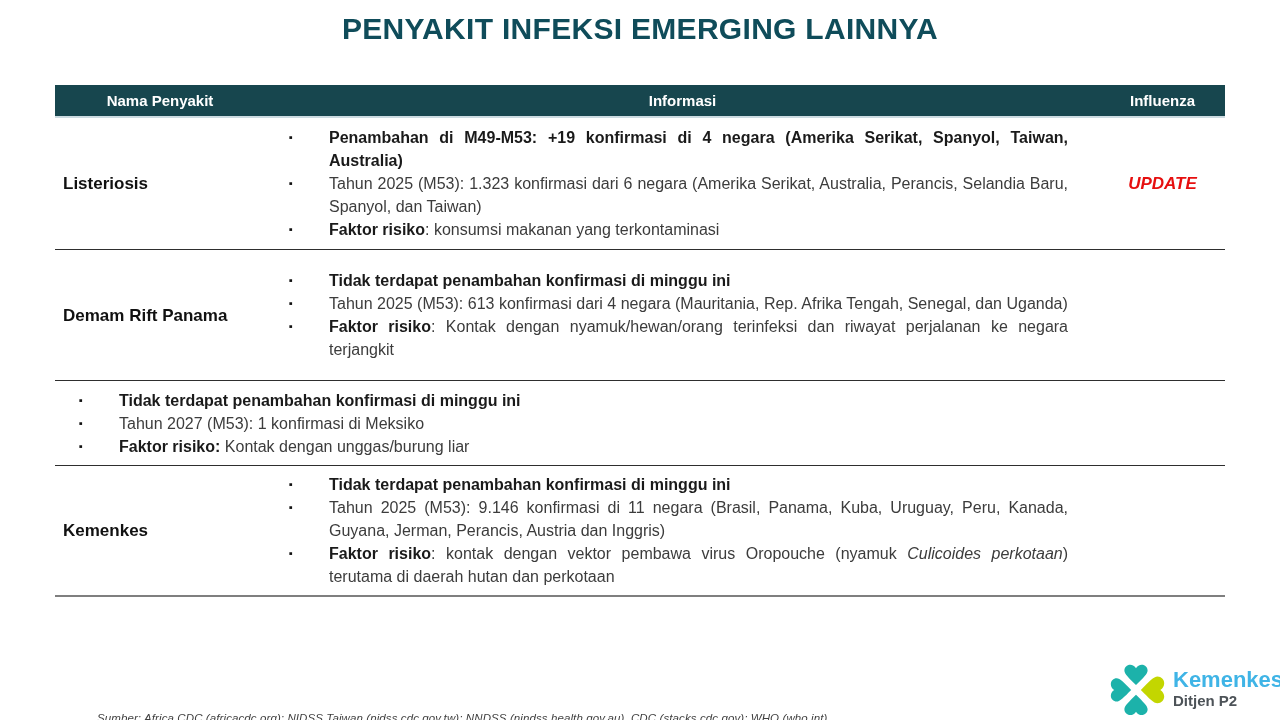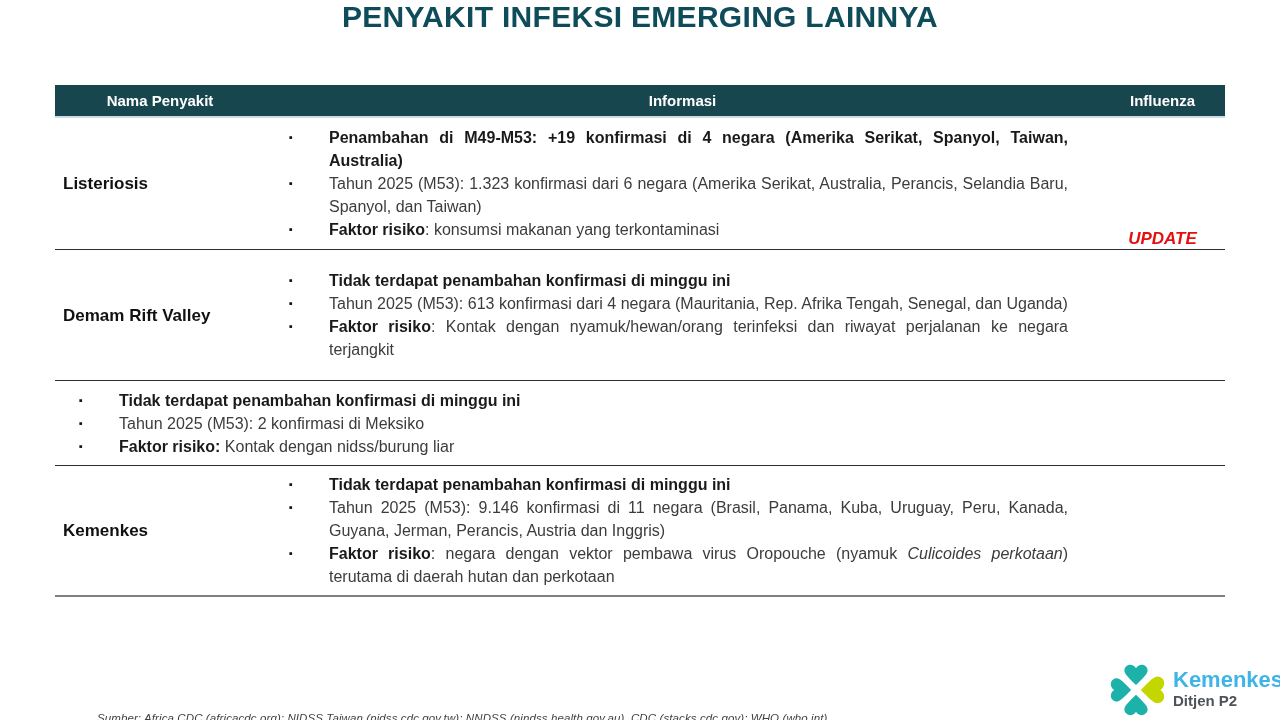--- a/index.html
+++ b/index.html
@@ -1,21 +1,21 @@
 <!DOCTYPE html>
 <html><head>
 <meta charset="utf-8">
 <style>
   html,body{margin:0;padding:0;background:#ffffff;}
   .slide{
     position:relative;width:1280px;height:720px;overflow:hidden;background:#ffffff;
     font-family:"Liberation Sans", sans-serif;
   }
   .title{
-    position:absolute;top:0;left:0;width:1280px;margin:0;
+    position:absolute;top:12px;left:0;width:1280px;margin:0;
     text-align:center;font-size:30px;font-weight:bold;letter-spacing:.3px;
     color:var(--title-color,#0f4c5a);
   }
   .table{
     position:absolute;left:55px;top:85px;width:1170px;
   }
   .thead{
     display:flex;background:var(--header-bg,#17464e);
     border-bottom:2px solid #ccdbe1;height:31px;align-items:center;
   }
@@ -28,21 +28,21 @@
   .tr:last-child{border-bottom:2px solid #7f7f7f;}
   .tr:nth-child(1){min-height:131px;}
   .tr:nth-child(2){min-height:130px;}
   .tr:nth-child(3){min-height:84px;}
   .tr:nth-child(4){min-height:126px;}
   .td{display:flex;}
   .td-name{width:210px;align-items:center;padding-left:8px;box-sizing:border-box;}
   .td-name span{font-weight:bold;font-size:17px;color:#111111;line-height:23px;}
   .td-info{width:835px;flex-direction:column;justify-content:center;
     padding:7px 32px 7px 12px;box-sizing:border-box;}
-  .td-ket{width:125px;align-items:flex-end;justify-content:center;}
+  .td-ket{width:125px;align-items:center;justify-content:center;}
   .li{
     position:relative;padding-left:52px;text-align:justify;
     font-size:16px;line-height:23px;color:#3c3c3c;
   }
   .li .bullet{position:absolute;left:12px;top:0;font-size:11px;color:#111111;}
   .seg-b{font-weight:bold;color:#1a1a1a;}
   .seg-i{font-style:italic;}
   .update{
     color:var(--update-color,#e60f0f);font-weight:bold;font-style:italic;font-size:17px;
   }
@@ -78,45 +78,45 @@
             <div class="li"><span class="bullet">▪</span><span class="seg-b">Penambahan di M49-M53: +19 konfirmasi di 4 negara (Amerika Serikat, Spanyol, Taiwan, Australia)</span></div>
             <div class="li"><span class="bullet">▪</span><span>Tahun 2025 (M53): 1.323 konfirmasi dari 6 negara (Amerika Serikat, Australia, Perancis, Selandia Baru, Spanyol, dan Taiwan)</span></div>
             <div class="li"><span class="bullet">▪</span><span class="seg-b">Faktor risiko</span><span>: konsumsi makanan yang terkontaminasi</span></div>
           </div>
           <div class="td td-ket">
             <span class="update">UPDATE</span>
           </div>
         </div>
         <div class="tr">
           <div class="td td-name">
-            <span>Demam Rift Valley</span>
+            <span>Demam Rift Panama</span>
           </div>
           <div class="td td-info">
             <div class="li"><span class="bullet">▪</span><span class="seg-b">Tidak terdapat penambahan konfirmasi di minggu ini</span></div>
             <div class="li"><span class="bullet">▪</span><span>Tahun 2025 (M53): 613 konfirmasi dari 4 negara (Mauritania, Rep. Afrika Tengah, Senegal, dan Uganda)</span></div>
             <div class="li"><span class="bullet">▪</span><span class="seg-b">Faktor risiko</span><span>: Kontak dengan nyamuk/hewan/orang terinfeksi dan riwayat perjalanan ke negara terjangkit</span></div>
           </div>
           <div class="td td-ket"></div>
         </div>
         <div class="tr">
           <div class="td td-info">
             <div class="li"><span class="bullet">▪</span><span class="seg-b">Tidak terdapat penambahan konfirmasi di minggu ini</span></div>
-            <div class="li"><span class="bullet">▪</span><span>Tahun 2025 (M53): 2 konfirmasi di Meksiko</span></div>
-            <div class="li"><span class="bullet">▪</span><span class="seg-b">Faktor risiko:</span><span> Kontak dengan nidss/burung liar</span></div>
+            <div class="li"><span class="bullet">▪</span><span>Tahun 2027 (M53): 1 konfirmasi di Meksiko</span></div>
+            <div class="li"><span class="bullet">▪</span><span class="seg-b">Faktor risiko:</span><span> Kontak dengan unggas/burung liar</span></div>
           </div>
           <div class="td td-ket"></div>
         </div>
         <div class="tr">
           <div class="td td-name">
             <span>Kemenkes</span>
           </div>
           <div class="td td-info">
             <div class="li"><span class="bullet">▪</span><span class="seg-b">Tidak terdapat penambahan konfirmasi di minggu ini</span></div>
             <div class="li"><span class="bullet">▪</span><span>Tahun 2025 (M53): 9.146 konfirmasi di 11 negara (Brasil, Panama, Kuba, Uruguay, Peru, Kanada, Guyana, Jerman, Perancis, Austria dan Inggris)</span></div>
-            <div class="li"><span class="bullet">▪</span><span class="seg-b">Faktor risiko</span><span>: negara dengan vektor pembawa virus Oropouche (nyamuk </span><span class="seg-i">Culicoides perkotaan</span><span>) terutama di daerah hutan dan perkotaan</span></div>
+            <div class="li"><span class="bullet">▪</span><span class="seg-b">Faktor risiko</span><span>: kontak dengan vektor pembawa virus Oropouche (nyamuk </span><span class="seg-i">Culicoides perkotaan</span><span>) terutama di daerah hutan dan perkotaan</span></div>
           </div>
           <div class="td td-ket"></div>
         </div>
       </div>
   </div>
 
   <div class="footer">Sumber: Africa CDC (africacdc.org); NIDSS Taiwan (nidss.cdc.gov.tw);  NNDSS (nindss.health.gov.au), CDC (stacks.cdc.gov); WHO (who.int)</div>
 
   <div class="logo">
     <svg class="logo-icon" viewBox="0 0 62 58" xmlns="http://www.w3.org/2000/svg">

